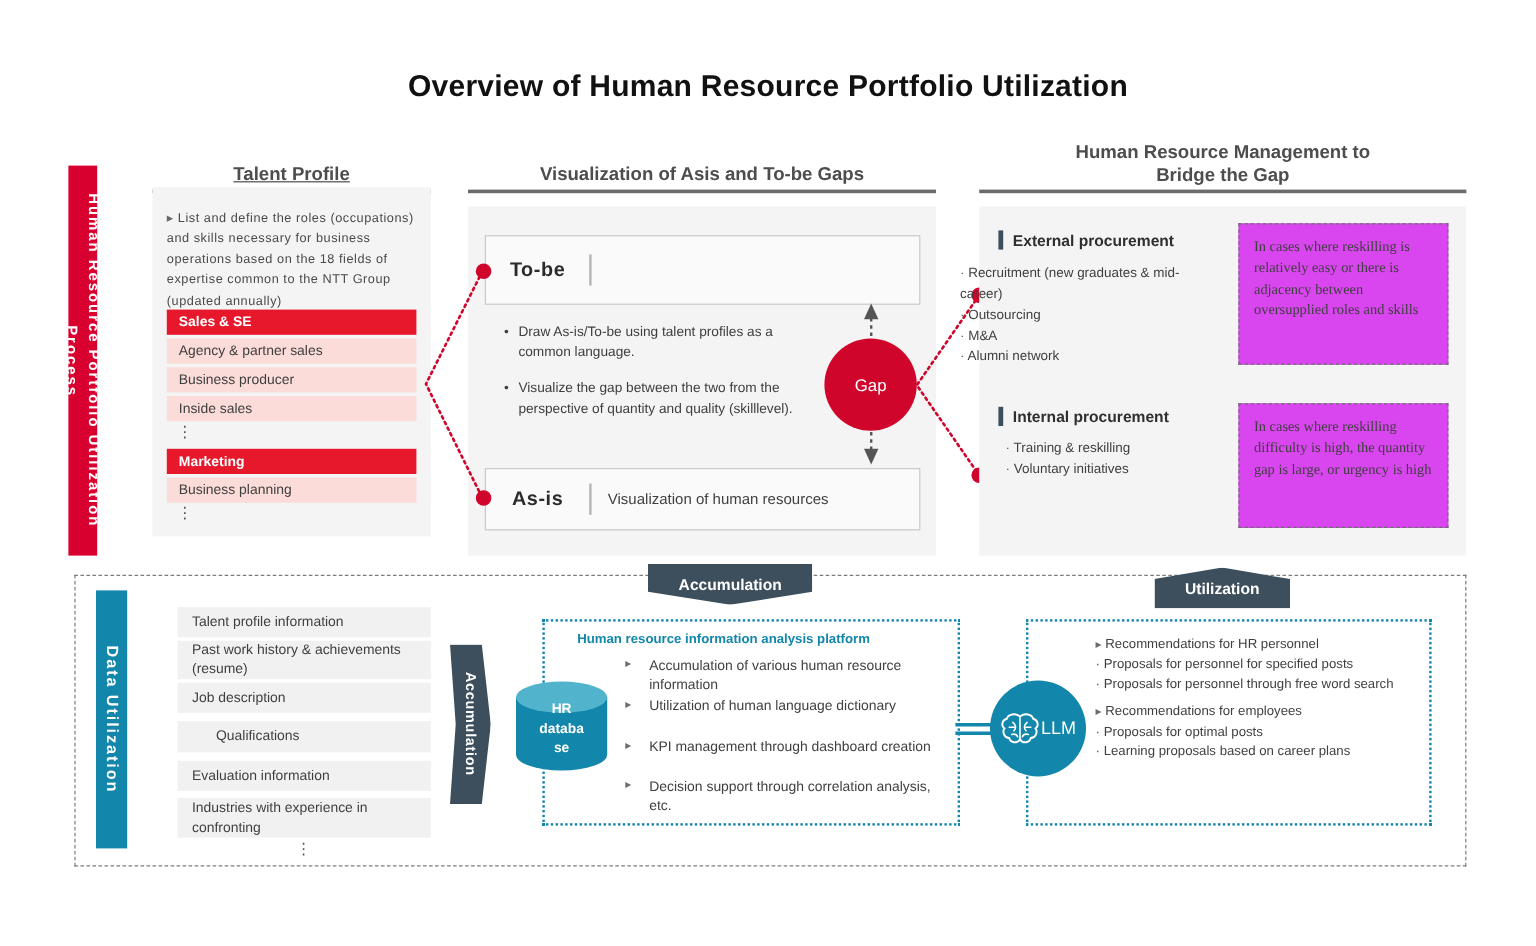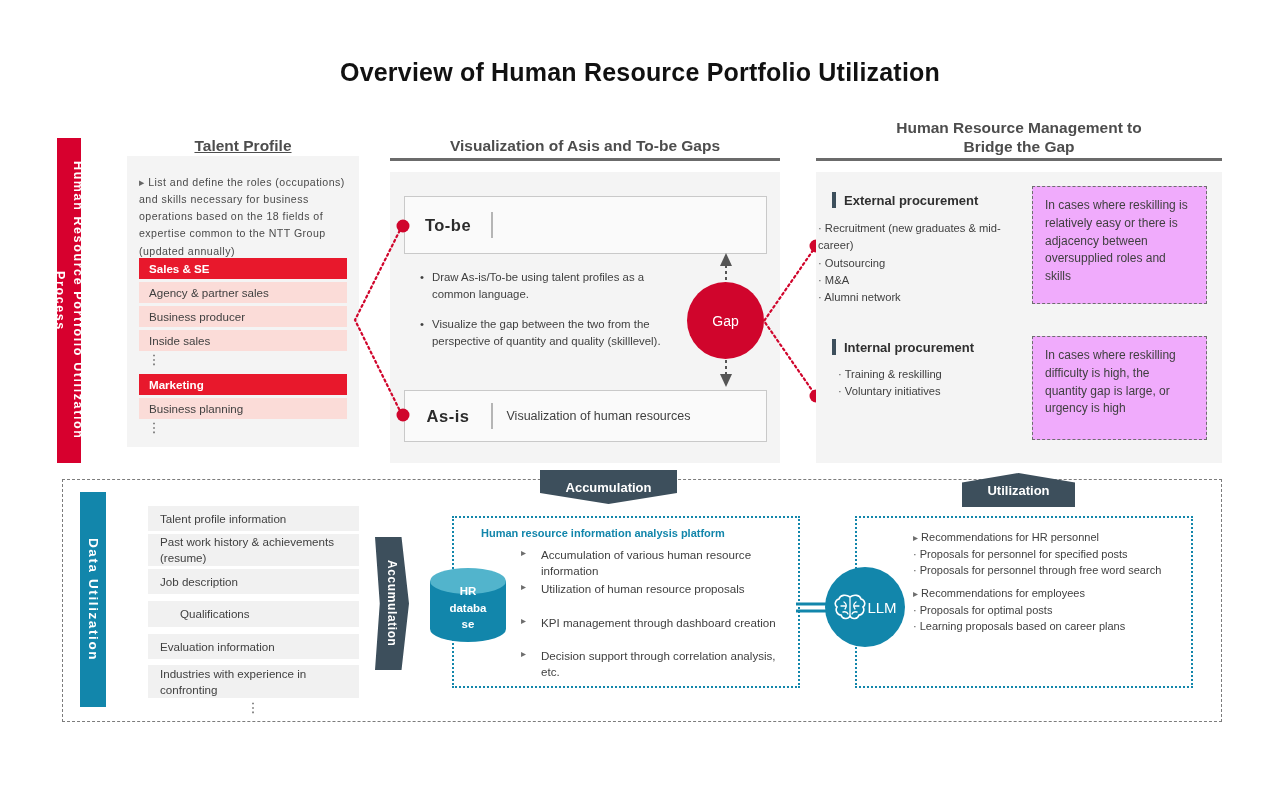--- a/index.html
+++ b/index.html
@@ -29,21 +29,21 @@
 
   
   .colhead{
     text-align:center;font-weight:bold;color:#4d4d4d;font-size:15.5px;
     line-height:1.25;
   }
   .colrule{height:2.5px;background:#6b6b6b;}
 
   
   .panel-gray{background:#f4f4f4;}
-  .dashbox{border:1.6px dashed #6e6e6e;background:#f0abfc;}
+  .dashbox{border:1.6px dashed #6e6e6e;background:#d946ef;font-family:Liberation Serif, serif;}
 
   
   .tp-desc{font-size:10.6px;line-height:1.62;color:#4a4a4a;letter-spacing:.45px;}
   .row-head{
     background:#e8182c;color:#fff;font-weight:bold;font-size:11.6px;
     display:flex;align-items:center;padding-left:10px;
   }
   .row-item{
     background:#fbdcd8;color:#3f3f3f;font-size:11.6px;
     display:flex;align-items:center;padding-left:10px;
@@ -177,21 +177,21 @@
     <div>Bridge the Gap</div>
   </div>
   <div class="abs colrule" style="left:816px;top:158px;width:406px;"></div>
 
   <div class="abs panel-gray" style="left:816px;top:172px;width:406px;height:291px;"></div>
 
   <div class="abs proc-head" style="left:832px;top:192px;">
     <span class="proc-bar"></span>
     <span>External procurement</span>
   </div>
-  <div class="abs" style="left:818px;top:220px;width:205px;">
+  <div class="abs" style="left:800px;top:220px;width:205px;">
     <div class="proc-li"><span style="color:#555;">·</span> <span>Recruitment (new graduates &amp; mid‐career)</span></div>
     <div class="proc-li"><span style="color:#555;">·</span> <span>Outsourcing</span></div>
     <div class="proc-li"><span style="color:#555;">·</span> <span>M&amp;A</span></div>
     <div class="proc-li"><span style="color:#555;">·</span> <span>Alumni network</span></div>
   </div>
   <div class="abs dashbox" style="left:1032px;top:186px;width:175px;height:118px;padding:10px 12px;">
     <div class="note">In cases where reskilling is relatively easy or there is adjacency between oversupplied roles and skills</div>
   </div>
 
   <div class="abs proc-head" style="left:832px;top:339px;">
@@ -226,21 +226,21 @@
 
   <div class="abs dotbox" style="left:452px;top:516px;width:348px;height:172px;"></div>
   <div class="abs plat-title" style="left:481px;top:527px;width:310px;">Human resource information analysis platform</div>
 
   <div class="abs" style="left:521px;top:547px;width:270px;">
     <span class="tri" style="float:left;">▸</span>
     <div class="plat-li" style="margin-left:20px;">Accumulation of various human resource information</div>
   </div>
   <div class="abs" style="left:521px;top:581px;width:270px;">
     <span class="tri" style="float:left;">▸</span>
-    <div class="plat-li" style="margin-left:20px;">Utilization of human resource proposals</div>
+    <div class="plat-li" style="margin-left:20px;">Utilization of human language dictionary</div>
   </div>
   <div class="abs" style="left:521px;top:615px;width:272px;">
     <span class="tri" style="float:left;">▸</span>
     <div class="plat-li" style="margin-left:20px;">KPI management through dashboard creation</div>
   </div>
   <div class="abs" style="left:521px;top:648px;width:272px;">
     <span class="tri" style="float:left;">▸</span>
     <div class="plat-li" style="margin-left:20px;">Decision support through correlation analysis, etc.</div>
   </div>
 

